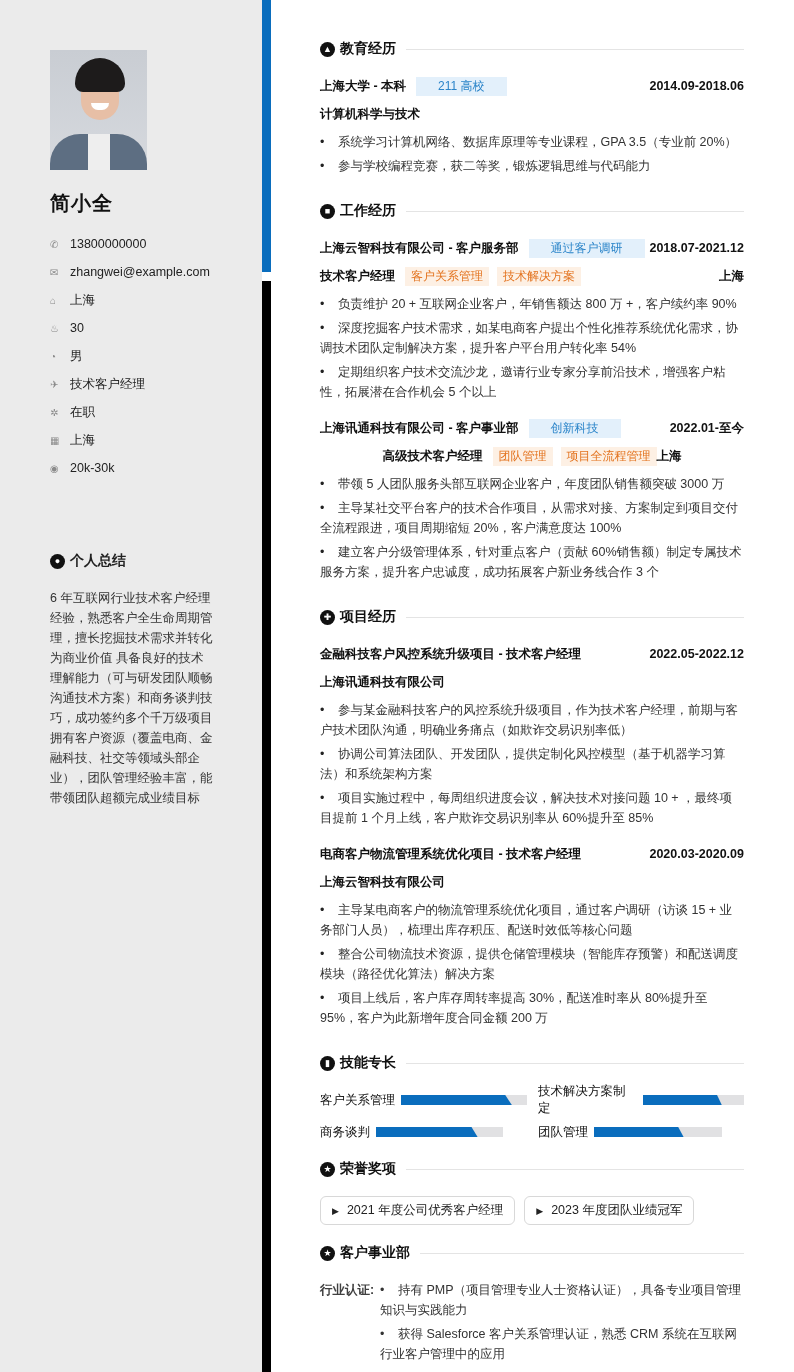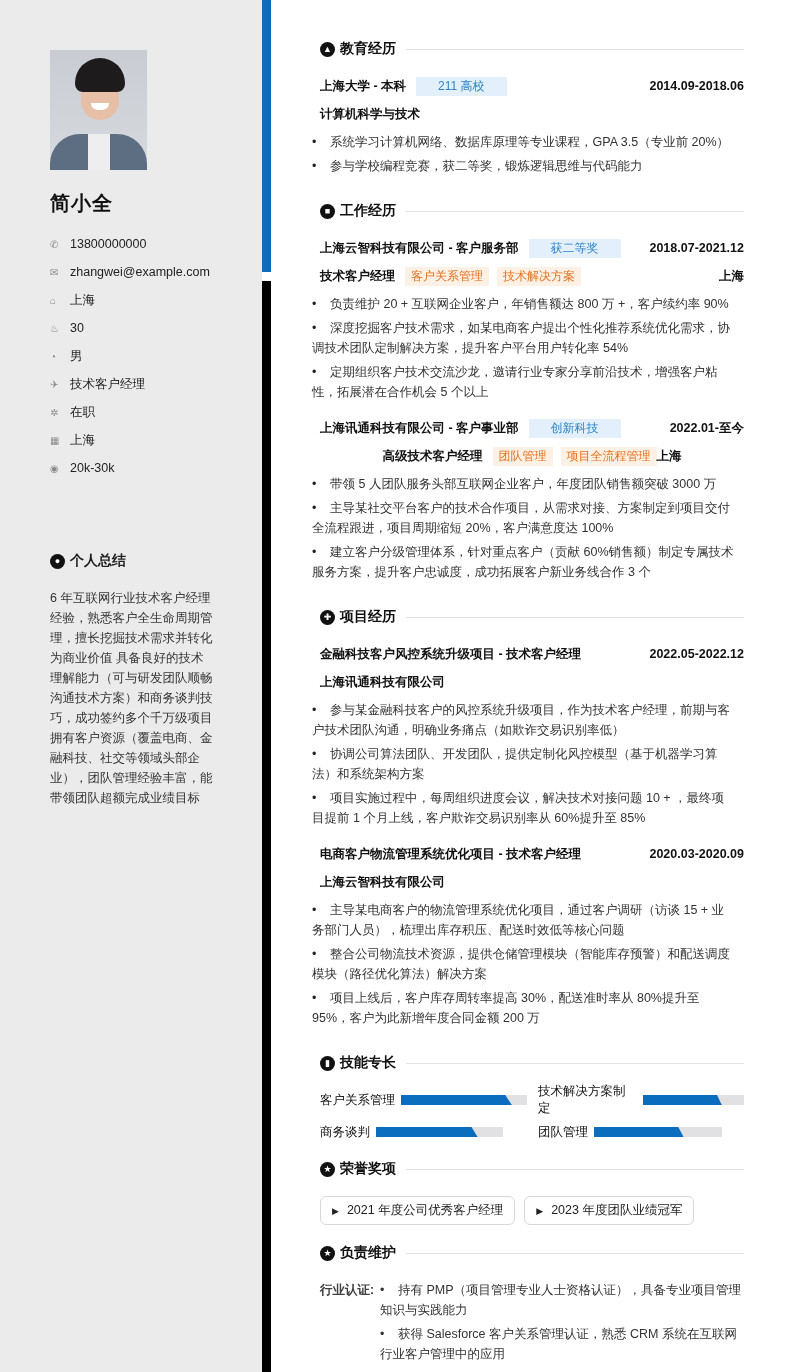--- a/index.html
+++ b/index.html
@@ -24,21 +24,21 @@
 
   .summary-title { position: absolute; left: 50px; top: 552px; font-size: 14px; font-weight: bold; display: flex; align-items: center; }
   .circle-ic { display: inline-flex; width: 15px; height: 15px; border-radius: 50%; background: #111; color: #fff; font-size: 9px; align-items: center; justify-content: center; margin-right: 5px; }
   .summary-text { position: absolute; left: 50px; top: 588px; width: 165px; font-size: 12.5px; line-height: 20px; color: #333; }
   .section-head { position: absolute; left: 320px; width: 424px; display: flex; align-items: center; font-size: 14px; font-weight: bold; color: #111; }
   .section-head .line { flex: 1; height: 1px; background: #e4e4e4; margin-left: 10px; }
   .row { position: absolute; left: 320px; width: 424px; display: flex; align-items: center; justify-content: space-between; font-size: 12.5px; font-weight: bold; color: #111; height: 20px; }
   .row .left { display: flex; align-items: center; }
   .tag-blue { background: #e3f0fb; color: #2a84c9; font-weight: normal; font-size: 12px; padding: 1px 22px; margin-left: 10px; }
   .tag-orange { background: #fdf0e4; color: #e3731f; font-weight: normal; font-size: 12px; padding: 1px 6px; margin-left: 8px; }
-  .bullets { position: absolute; left: 312px; width: 424px; font-size: 12.5px; color: #333; line-height: 20px; }
+  .bullets { position: absolute; left: 320px; width: 424px; font-size: 12.5px; color: #333; line-height: 20px; }
   .bullets li { list-style: none; margin-bottom: 4px; }
   .bullets li::before { content: "•"; display: inline-block; width: 18px; color: #222; }
 
   .skills { position: absolute; left: 320px; top: 1090px; width: 424px; height: 60px; }
   .skill { position: absolute; display: flex; align-items: center; font-size: 12.5px; color: #111; height: 20px; }
   .skill .bar { height: 10px; background: #e1e1e3; margin-left: 6px; position: relative; }
   .skill .fill { position: absolute; left: 0; top: 0; height: 10px; background: #0a6dbd; clip-path: polygon(0 0, 94% 0, 100% 100%, 0 100%); }
 
   .awards { position: absolute; left: 320px; top: 1196px; display: flex; gap: 9px; }
   .award { border: 1px solid #d8d8d8; border-radius: 6px; padding: 0 11px; height: 29px; display: flex; align-items: center; font-size: 12.5px; color: #222; }
@@ -132,21 +132,21 @@
 </ul>
 
 <div class="section-head" style="top:202px;">
   <span class="circle-ic">■</span>
   <span>工作经历</span>
     <span class="line"></span>
 </div>
 <div class="row" style="top:238px;">
   <span class="left">
       <span>上海云智科技有限公司 - 客户服务部</span>
-      <span class="tag-blue">获二等奖</span>
+      <span class="tag-blue">通过客户调研</span>
     </span>
   <span>2018.07-2021.12</span>
 </div>
 <div class="row" style="top:266px;">
   <span class="left">
       <span>技术客户经理</span>
       <span class="tag-orange" style="margin-left:10px;">客户关系管理</span>
       <span class="tag-orange">技术解决方案</span>
     </span>
   <span>上海</span>
@@ -250,21 +250,21 @@
       <span>2021 年度公司优秀客户经理</span>
     </div>
   <div class="award">
       <span class="tri">▶</span>
       <span>2023 年度团队业绩冠军</span>
     </div>
 </div>
 
 <div class="section-head" style="top:1244px;">
   <span class="circle-ic">★</span>
-  <span>负责维护</span>
+  <span>客户事业部</span>
     <span class="line"></span>
 </div>
 <div class="other">
   <span class="label">行业认证:</span>
   <ul>
     <li>持有 PMP（项目管理专业人士资格认证），具备专业项目管理知识与实践能力</li>
     <li>获得 Salesforce 客户关系管理认证，熟悉 CRM 系统在互联网行业客户管理中的应用</li>
   </ul>
 </div>
 

